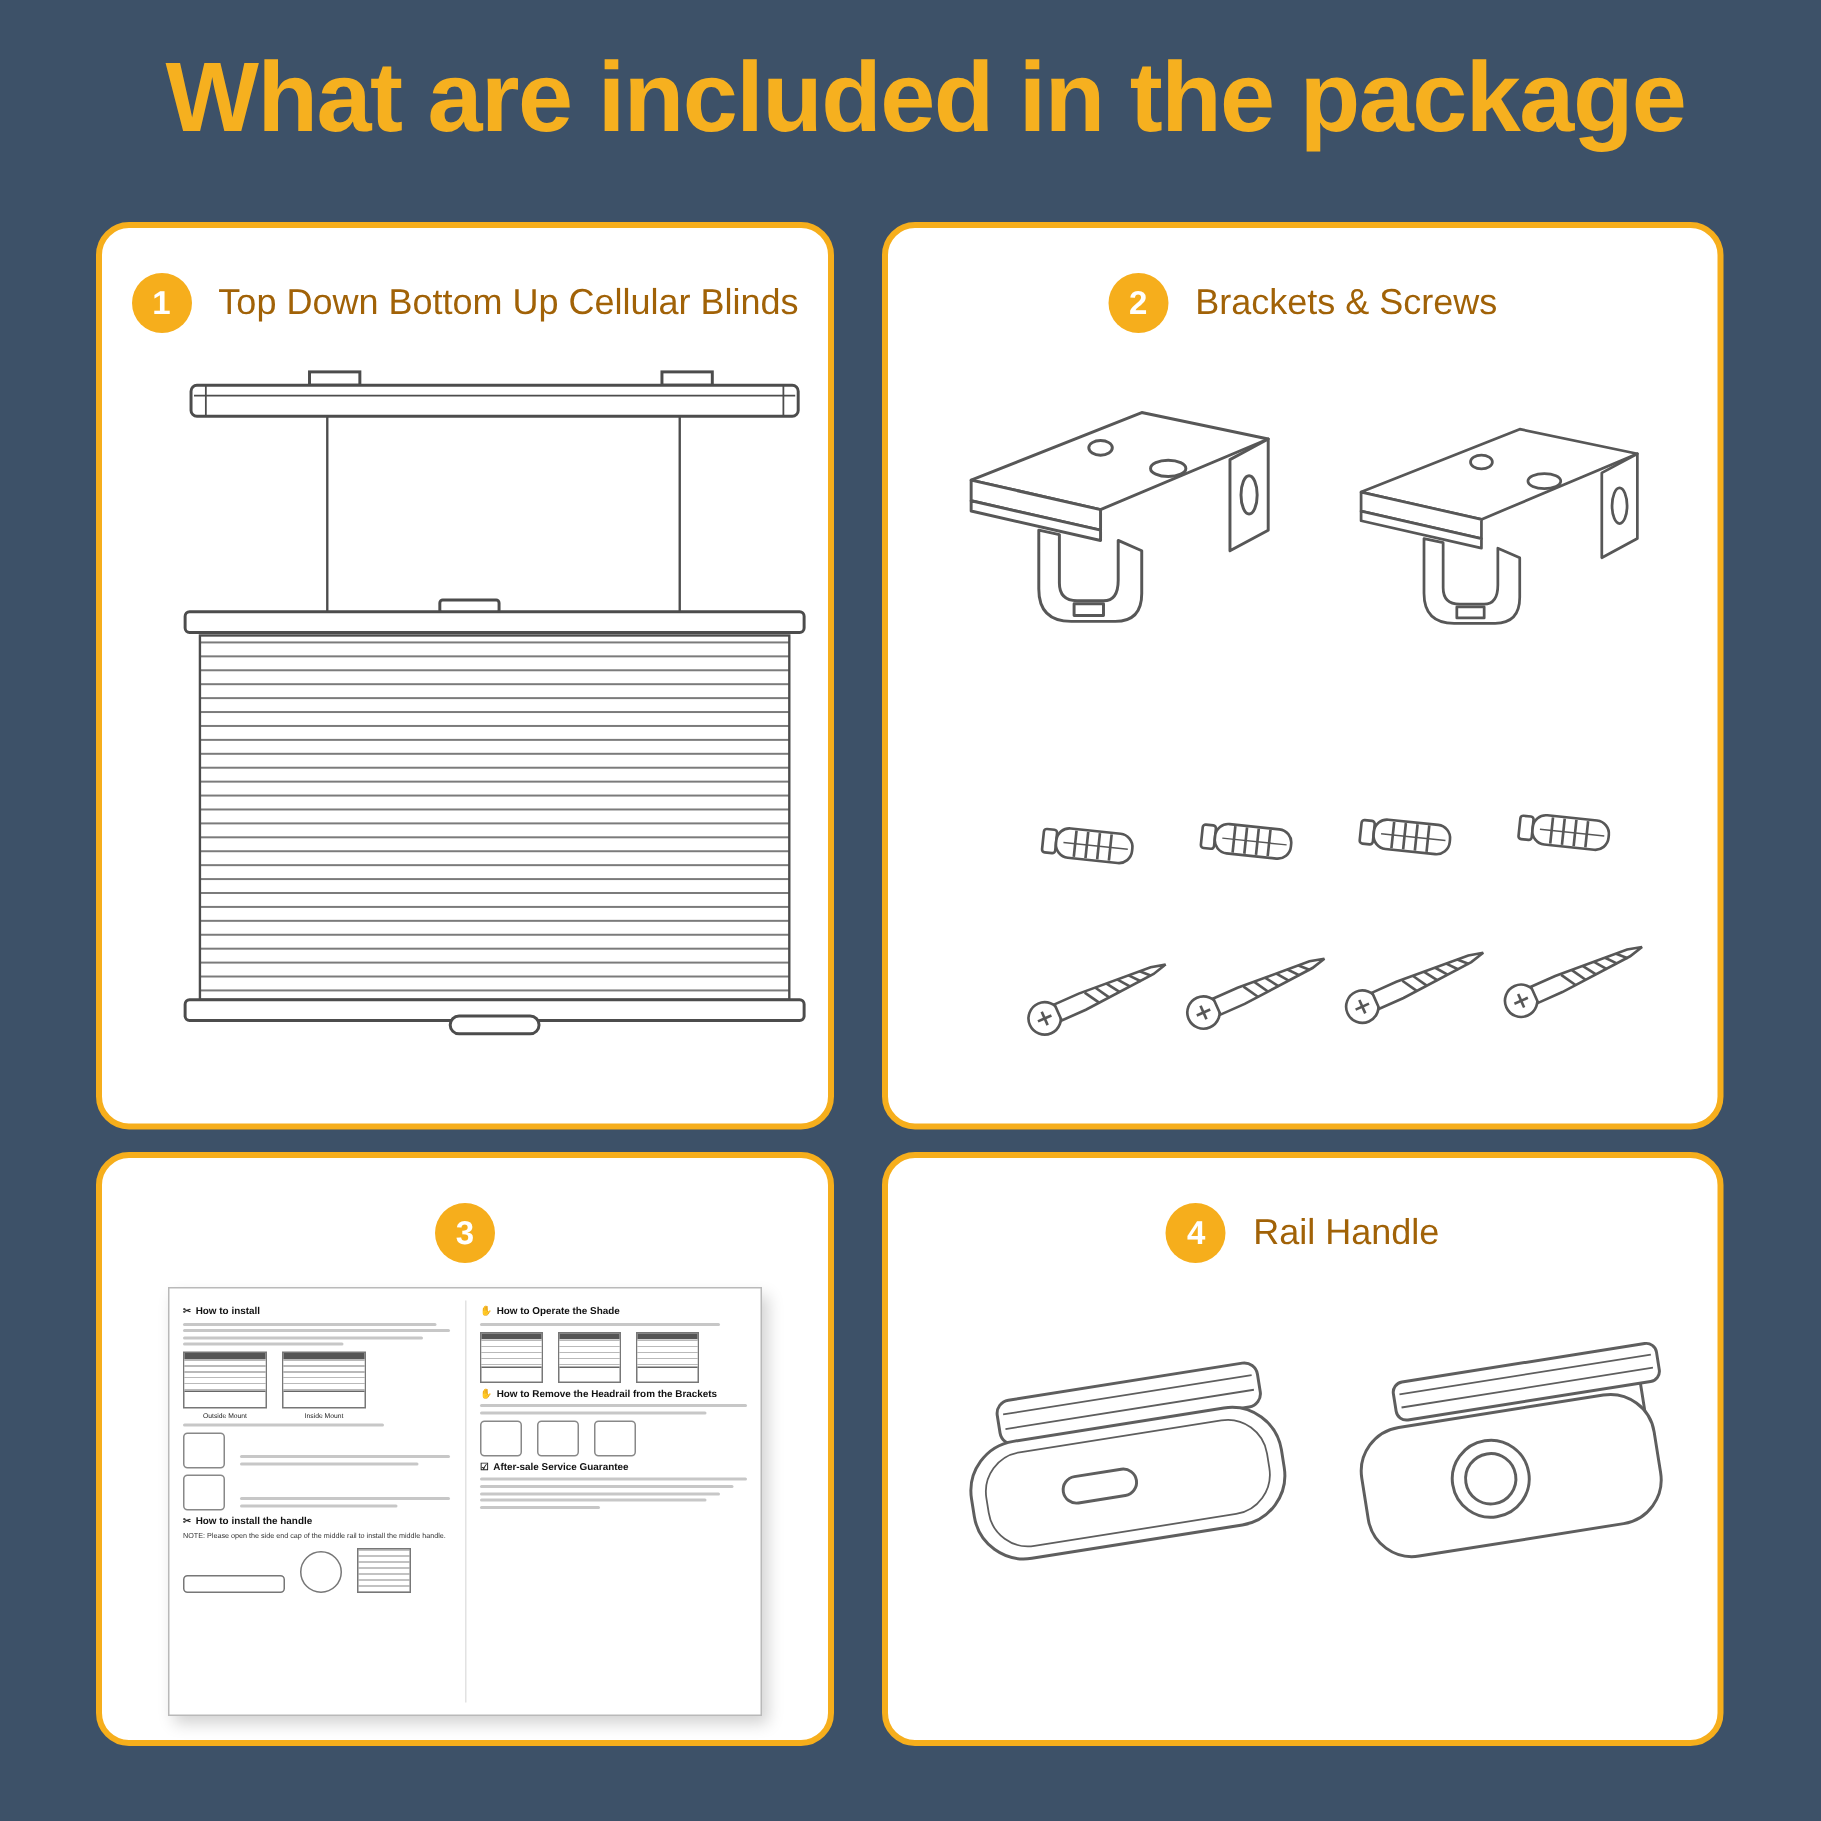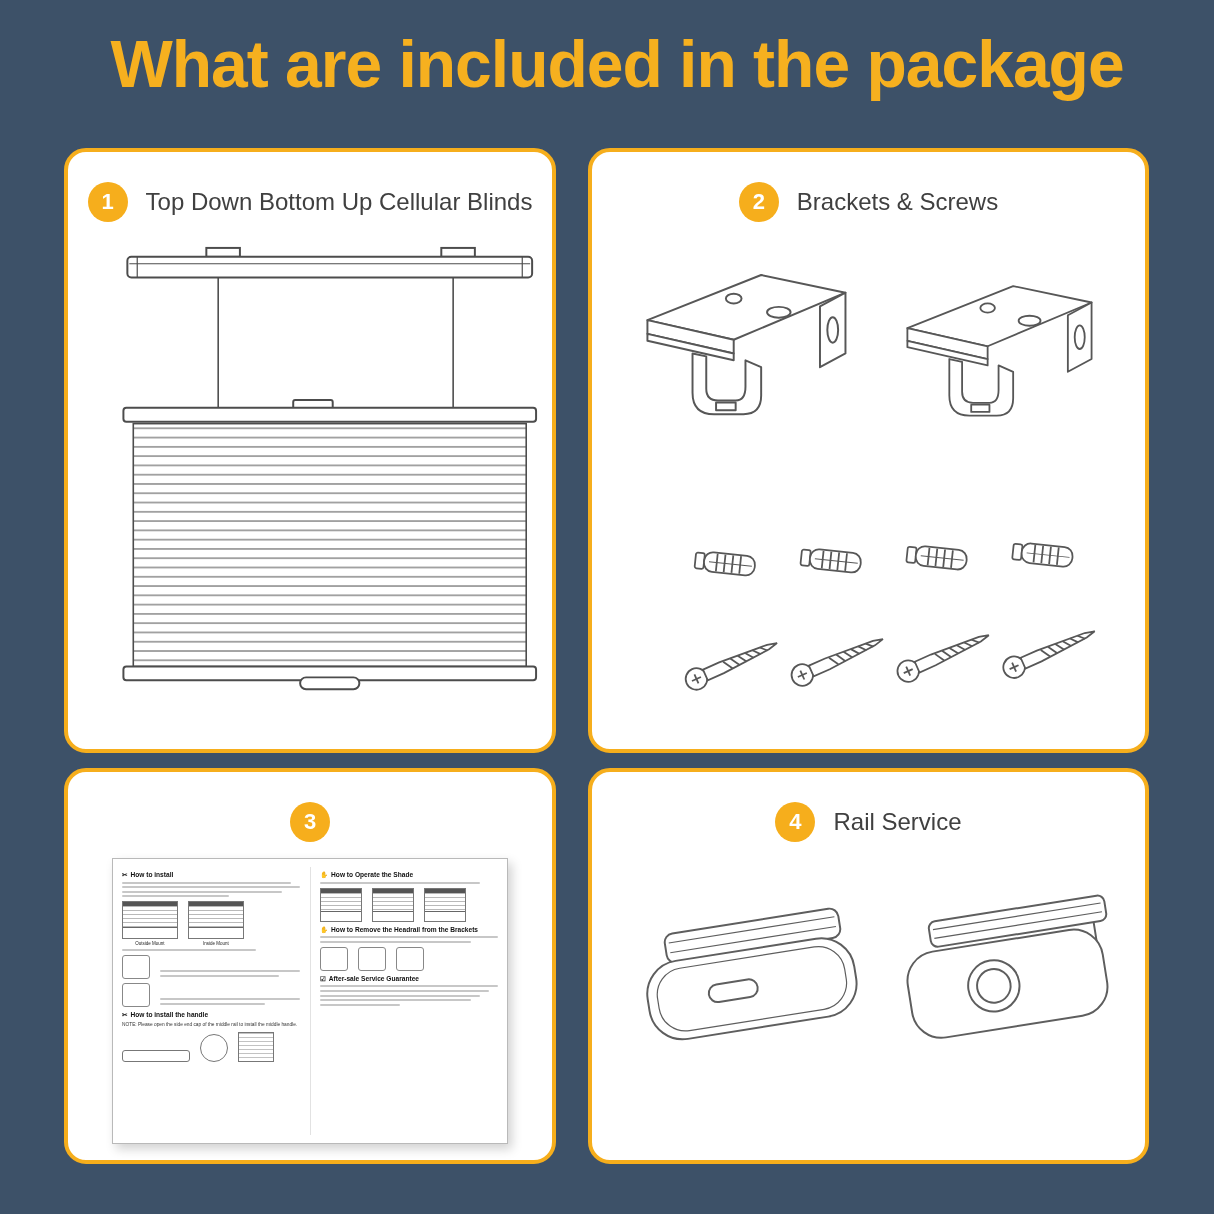--- a/index.html
+++ b/index.html
@@ -29,21 +29,21 @@
   .card-header {
     display:flex; align-items:center; justify-content:center;
     gap:18px; margin-top:30px; padding:0 18px;
   }
   .badge {
     flex:0 0 auto; width:40px; height:40px; border-radius:50%;
     background:#F6AE1C; color:#fff;
     font-size:22px; font-weight:700;
     display:flex; align-items:center; justify-content:center;
   }
-  .card-label { font-size:24px; color:#404040; font-weight:500; }
+  .card-label { font-size:24px; color:#a16207; font-weight:500; }
 
   .illus { display:flex; justify-content:center; }
   #card1 .illus { margin-top:20px; }
   #card2 .illus { margin-top:4px; }
   #card4 .illus { margin-top:12px; }
 
   
   .sheet {
     margin:16px auto 0; width:396px; height:286px;
     background:#fff; border:1px solid #b9b9b9;
@@ -288,21 +288,21 @@
             <div class="tline w45"></div>
         </div>
       </div>
 
     </div>
   </section>
 
   <section class="card" id="card4">
     <div class="card-header">
       <span class="badge">4</span>
-      <span class="card-label">Rail Service</span>
+      <span class="card-label">Rail Handle</span>
     </div>
     <div class="illus">
       <svg viewBox="0 0 520 300" width="514" height="296">
 
         <g fill="#fff" stroke="#5e5e5e" stroke-width="2" stroke-linejoin="round" transform="translate(26,86) rotate(-9)">
           <rect x="26" y="0" width="178" height="30" rx="9"></rect>
           <line x1="30" y1="9" x2="200" y2="9" stroke-width="1.2"></line>
           <line x1="30" y1="19" x2="200" y2="19" stroke-width="1.2"></line>
           <rect x="0" y="28" width="212" height="80" rx="34"></rect>
           <rect x="10" y="36" width="192" height="64" rx="27" fill="none" stroke-width="1.2"></rect>

